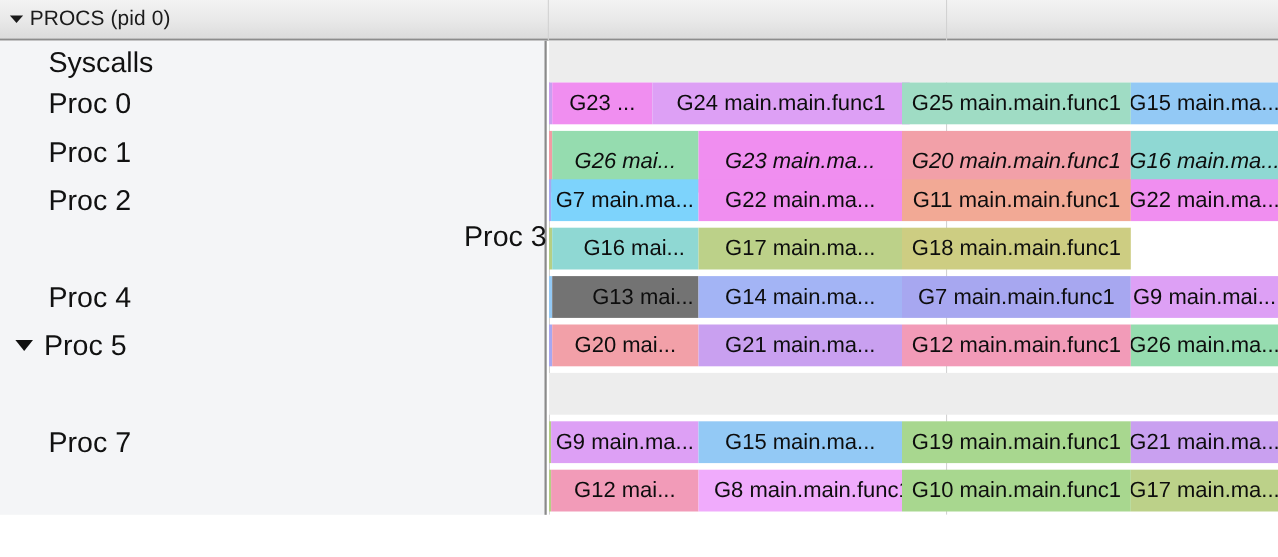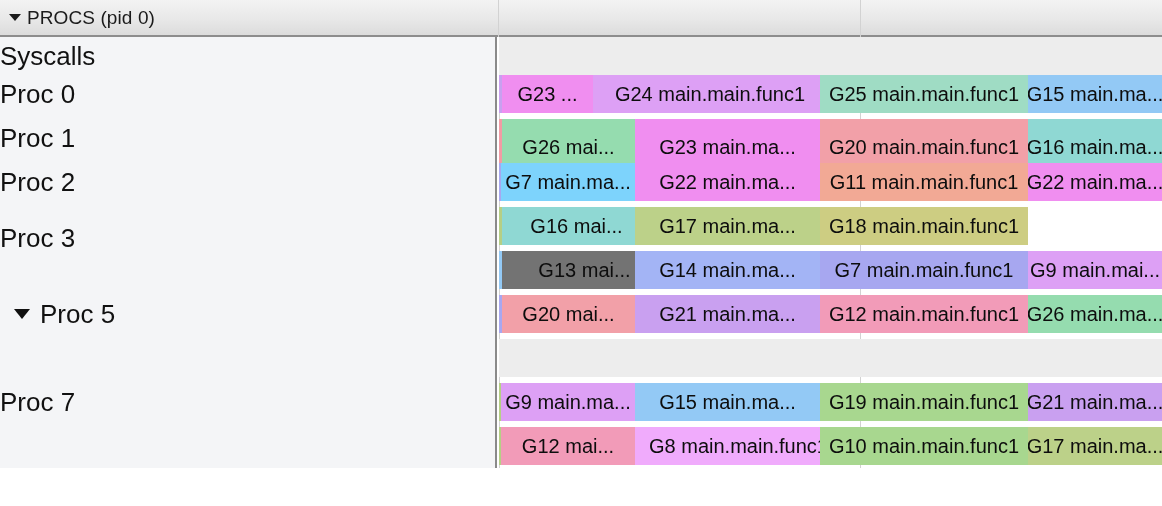--- a/index.html
+++ b/index.html
@@ -47,20 +47,21 @@
   }
 
   
   .vrule{position:absolute;top:0;width:1px;height:431px;background:#d2d2d2;}
 
   
   .srow{
     position:absolute;left:0;width:497px;
     display:flex;align-items:center;
     box-sizing:border-box;
+    padding-left:44px;
   }
   .srow .s-label{
     font-size:26px;color:#111111;white-space:nowrap;line-height:1;
   }
   .srow .s-chevron{
     width:0;height:0;flex:0 0 auto;
     border-left:8px solid transparent;
     border-right:8px solid transparent;
     border-top:10px solid #101010;
     margin-right:10px;
@@ -100,22 +101,25 @@
       </div>
       <div class="srow" style="top: 38px; height: 38px;">
         <span class="s-label">Proc 0</span>
       </div>
       <div class="srow" style="top: 82px; height: 38px;">
         <span class="s-label">Proc 1</span>
       </div>
       <div class="srow" style="top: 126px; height: 38px;">
         <span class="s-label">Proc 2</span>
       </div>
-      <div class="srow" style="top: 182px; height: 38px;">
+      <div class="srow" style="top: 159px; height: 38px; justify-content: flex-end;">
         <span class="s-label">Proc 3</span>
+      </div>
+      <div class="srow" style="top: 214px; height: 38px;">
+        <span class="s-label">Proc 4</span>
       </div>
       <div class="srow indent" style="top: 258px; height: 38px;">
         <div class="s-chevron"></div>
         <span class="s-label">Proc 5</span>
       </div>
       <div class="srow" style="top: 346px; height: 38px;">
         <span class="s-label">Proc 7</span>
       </div>
     </div>
 
@@ -131,21 +135,21 @@
         <div class="slice" style="left: 94px; width: 234px; background-color: rgb(221, 160, 245);">
           <span>G24 main.main.func1</span>
         </div>
         <div class="slice" style="left: 321px; width: 208px; background-color: rgb(159, 220, 196);">
           <span>G25 main.main.func1</span>
         </div>
         <div class="slice" style="left: 529px; width: 134px; background-color: rgb(147, 201, 245);">
           <span>G15 main.ma...</span>
         </div>
       </div>
-      <div class="trow" style="top: 82px; height: 56px;">
+      <div class="trow" style="top: 82px; height: 56px; font-style: italic;">
         <div class="slice sliver" style="left: 0px; width: 3px; background-color: rgb(242, 155, 164);"></div>
         <div class="slice" style="left: 3px; width: 133px; background-color: rgb(149, 220, 175);">
           <span>G26 mai...</span>
         </div>
         <div class="slice" style="left: 136px; width: 185px; background-color: rgb(240, 142, 240);">
           <span>G23 main.ma...</span>
         </div>
         <div class="slice" style="left: 321px; width: 208px; background-color: rgb(242, 160, 168);">
           <span>G20 main.main.func1</span>
         </div>

